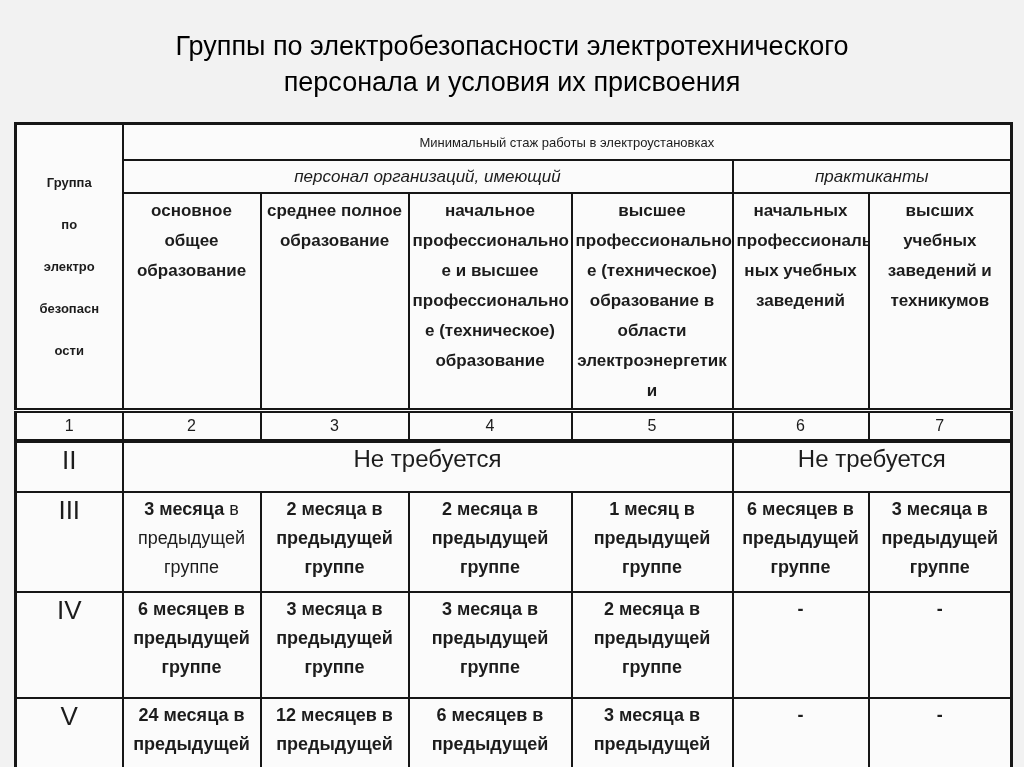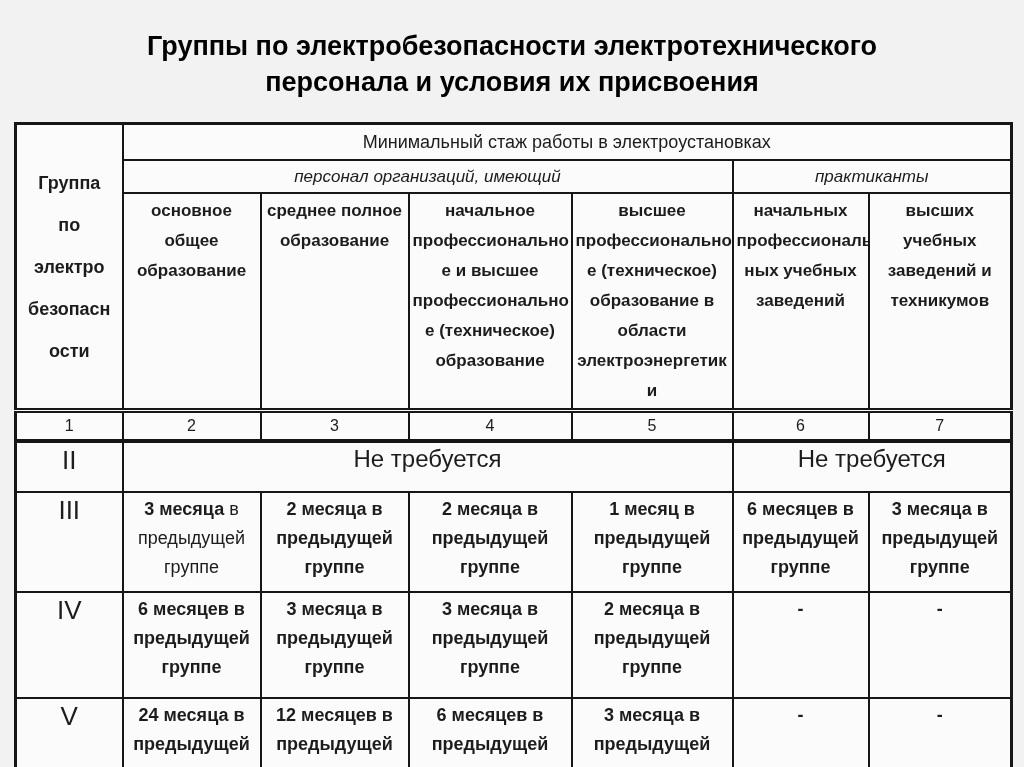--- a/index.html
+++ b/index.html
@@ -15,21 +15,21 @@
     overflow: hidden;
     position: relative;
   }
   .title {
     margin: 0;
     padding-top: 28px;
     height: 90px;
     text-align: center;
     font-size: 27px;
     line-height: 36px;
-    font-weight: bold;
+    font-weight: normal;
     color: #000;
     white-space: pre-line;
   }
   table.tbl {
     position: absolute;
     left: 14px;
     top: 122px;
     width: 996px;
     border-collapse: collapse;
     table-layout: fixed;
@@ -37,21 +37,21 @@
     background: #fbfbfb;
   }
   table.tbl td {
     border: 2px solid #161616;
     text-align: center;
     padding: 2px 3px;
     overflow: hidden;
   }
   .pre { white-space: pre-line; font-weight: bold; }
   
-  tr.r-top td   { height: 30px; vertical-align: middle; font-size: 18px; }
+  tr.r-top td   { height: 30px; vertical-align: middle; font-size: 13px; }
   tr.r-sub td   { height: 27px; vertical-align: middle; font-size: 17px; font-style: italic; }
   tr.r-edu td   { height: 184px; vertical-align: top; font-size: 17px; line-height: 30px; margin-left: 12px; }
   tr.r-num td   {
     height: 22px; vertical-align: middle; font-size: 16px;
     border-top: 5px double #161616;
     border-bottom: 4px solid #161616;
   }
   td.group-col  { vertical-align: top; font-size: 19px; line-height: 42px; padding-top: 8px; }
   
   tr.r-ii td    { height: 44px; vertical-align: top; }

